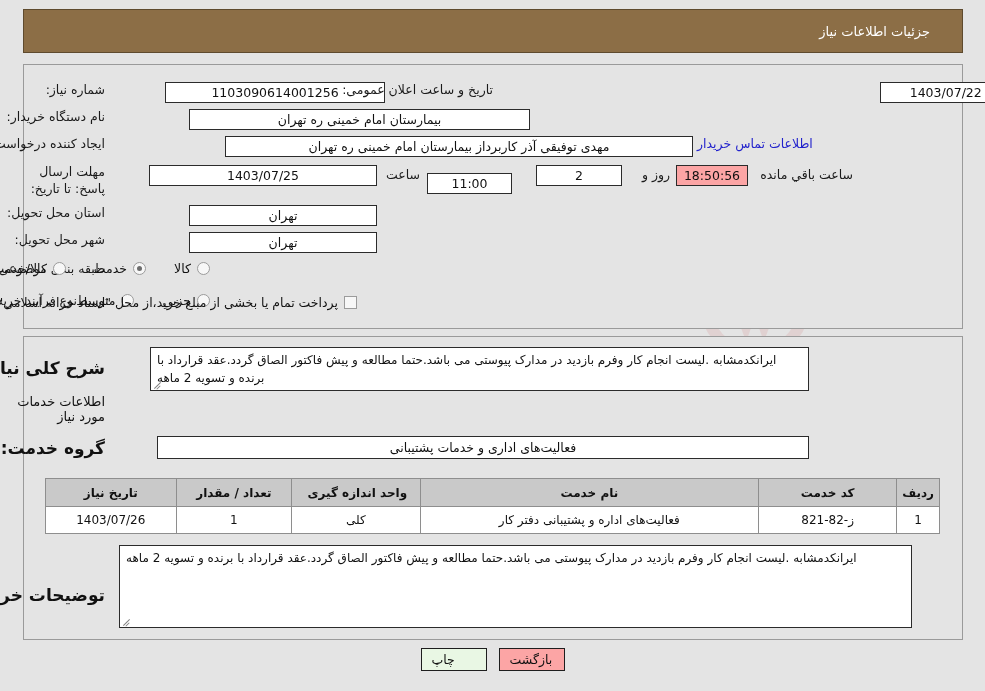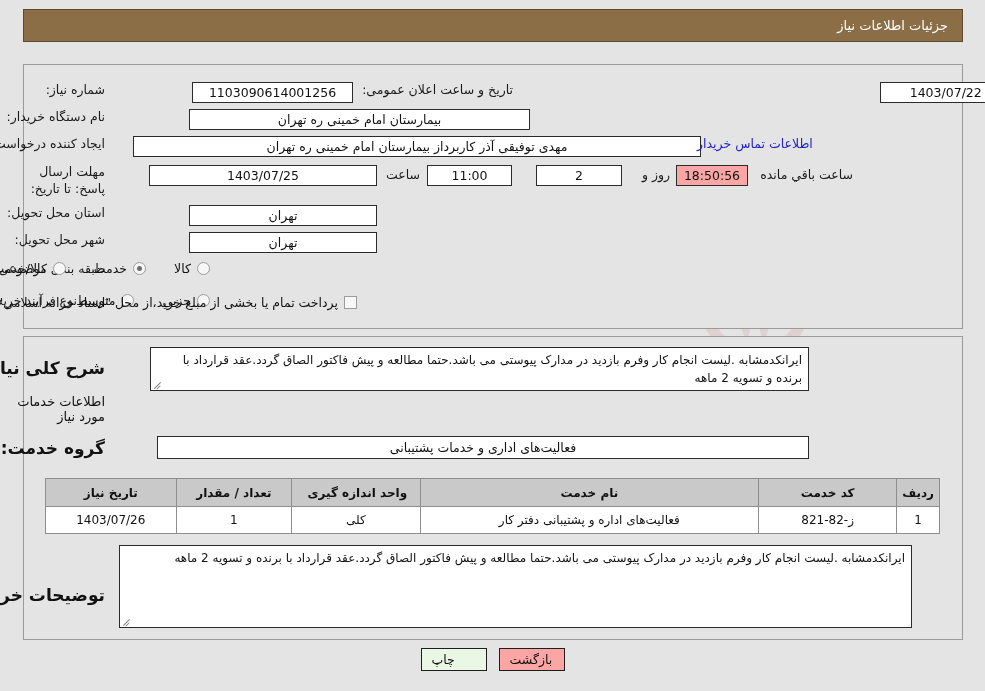--- a/index.html
+++ b/index.html
@@ -17,28 +17,28 @@
     overflow: hidden;
     direction: rtl;
   }
 
   
   .header-bar {
     position: absolute;
     right: 22px;
     top: 9px;
     width: 940px;
-    height: 33px;
+    height: 44px;
     background: #8c6e46;
     border: 1px solid #5e4a2e;
     box-sizing: border-box;
     display: flex;
     align-items: center;
     justify-content: flex-start;
-    padding-right: 14px;
+    padding-right: 32px;
   }
   .header-title {
     color: #ffffff;
     font-size: 13px;
     letter-spacing: .2px;
   }
 
   
   .panel {
     position: absolute;
@@ -127,21 +127,21 @@
   .opt .otext { font-size: 12.5px; color: #111; }
 
   
   .ta {
     border: 1px solid #2b2b2b;
     background: #ffffff;
     box-sizing: border-box;
     font-size: 12px;
     color: #111;
     padding: 3px 6px;
-    text-align: right;
+    text-align: left;
     line-height: 18px;
     position: relative;
     overflow: hidden;
   }
   .ta .grip {
     position: absolute;
     left: 2px;
     bottom: 1px;
     width: 10px;
     height: 10px;
@@ -273,44 +273,44 @@
     <div class="wm-text">AriaTender.net</div>
   </div>
 
   <div class="content-layer">
 
   <div class="panel" id="panel-top"></div>
 
   <div class="frow" style="right:880px; top:82px;">
     <span class="flabel">شماره نیاز:</span>
   </div>
-  <div class="fbox align-center" style="position:absolute; right:632px; top:82px; width:161px;">1103090614001256</div>
-
-  <div class="frow" style="right:472px; top:82px;">
+  <div class="fbox align-center" style="position:absolute; right:600px; top:82px; width:220px;">1103090614001256</div>
+
+  <div class="frow" style="right:492px; top:82px;">
     <span class="flabel">تاریخ و ساعت اعلان عمومی:</span>
   </div>
   <div class="fbox align-center" style="position:absolute; right:703px; top:82px; width:180px; right:auto; left:880px;">15:56 - 1403/07/22</div>
 
   <div class="frow" style="right:880px; top:109px;">
     <span class="flabel">نام دستگاه خریدار:</span>
   </div>
   <div class="fbox align-right" style="position:absolute; right:455px; top:109px; width:341px;">بیمارستان امام خمینی ره  تهران</div>
 
   <div class="frow" style="right:880px; top:136px;">
     <span class="flabel">ایجاد کننده درخواست:</span>
   </div>
-  <div class="fbox align-right" style="position:absolute; right:284px; top:136px; width:568px;">مهدی توفیقی آذر کاربرداز بیمارستان امام خمینی ره  تهران</div>
+  <div class="fbox align-right" style="position:absolute; right:292px; top:136px; width:468px;">مهدی توفیقی آذر کاربرداز بیمارستان امام خمینی ره  تهران</div>
   <div style="position:absolute; right:auto; left:697px; top:136px;" class="link">اطلاعات تماس خریدار</div>
 
   <div class="frow" style="right:880px; top:163px; display:block; width:90px;">
     <span class="flabel" style="display:block; line-height:17px; white-space:normal;">مهلت ارسال پاسخ: تا تاریخ:</span>
   </div>
   <div class="fbox align-center" style="position:absolute; right:608px; top:165px; width:228px;">1403/07/25</div>
   <div class="sublabel" style="position:absolute; right:565px; top:167px;">ساعت</div>
-  <div class="fbox align-center" style="position:absolute; right:473px; top:165px; width:85px;margin-left:8px;">11:00</div>
+  <div class="fbox align-center" style="position:absolute; right:473px; top:173px; width:85px;margin-left:8px;">11:00</div>
   <div class="fbox align-center" style="position:absolute; right:363px; top:165px; width:86px;">2</div>
   <div class="sublabel" style="position:absolute; right:315px; top:167px;">روز و</div>
   <div class="fbox countdown align-center" style="position:absolute; right:237px; top:165px; width:72px;">18:50:56</div>
   <div class="sublabel" style="position:absolute; right:132px; top:167px;">ساعت باقي مانده</div>
 
   <div class="frow" style="right:880px; top:205px;">
     <span class="flabel">استان محل تحویل:</span>
   </div>
   <div class="fbox align-right" style="position:absolute; right:608px; top:205px; width:188px;">تهران</div>
 

